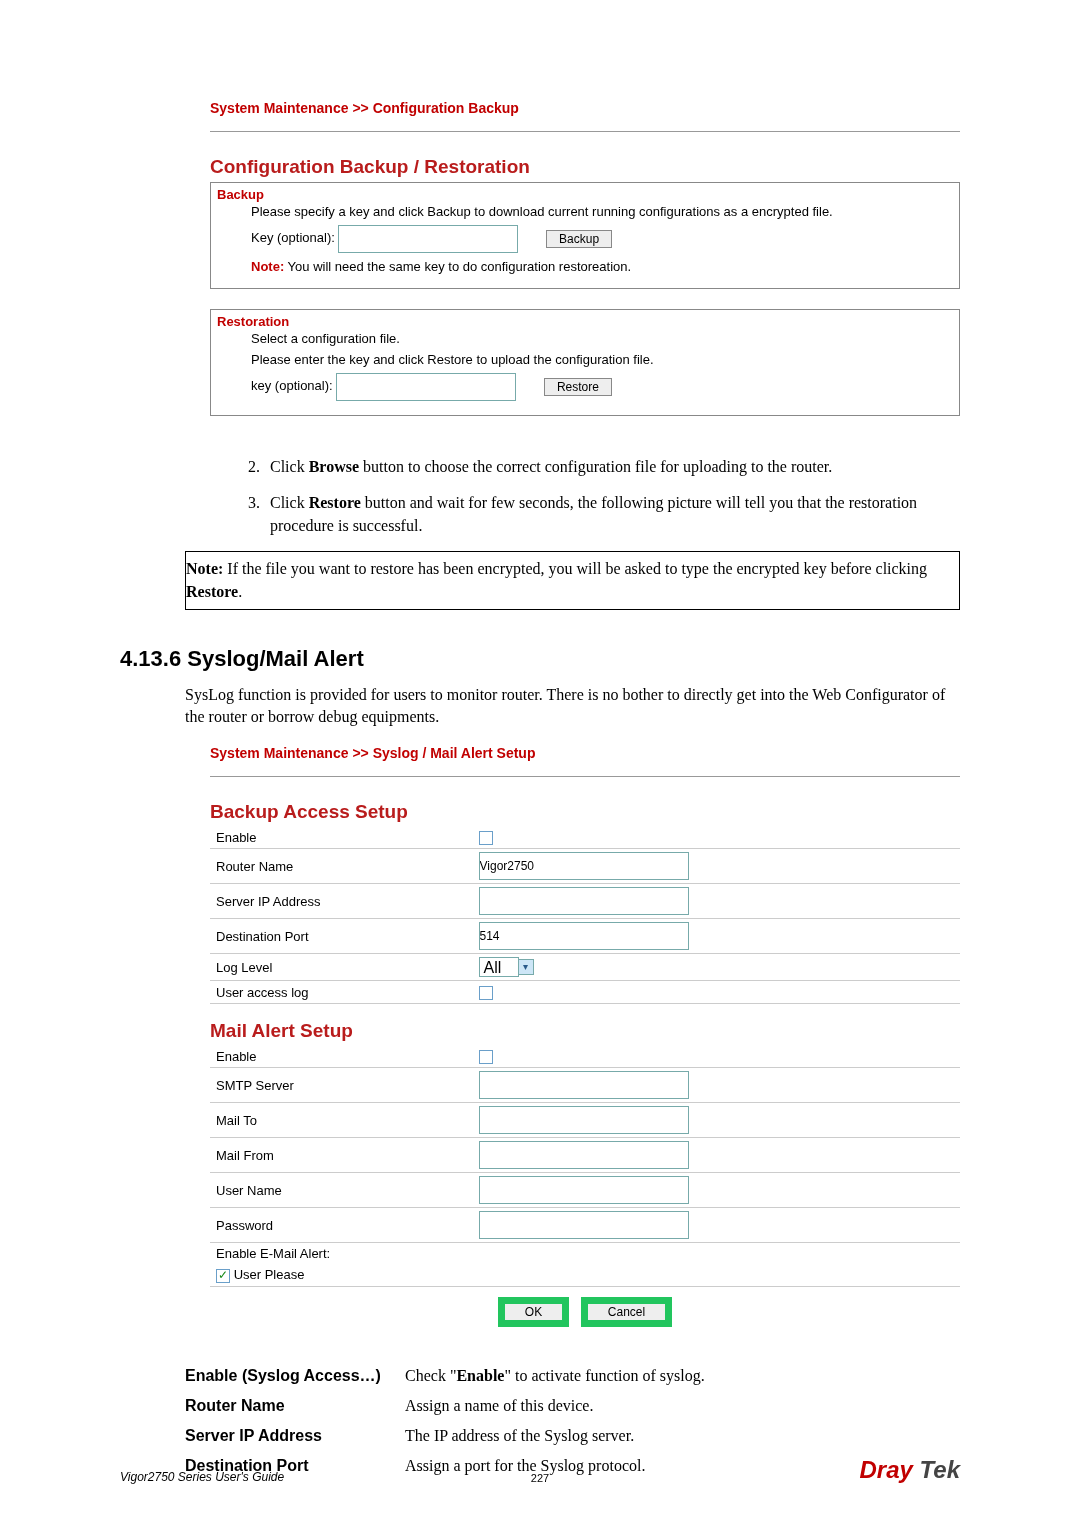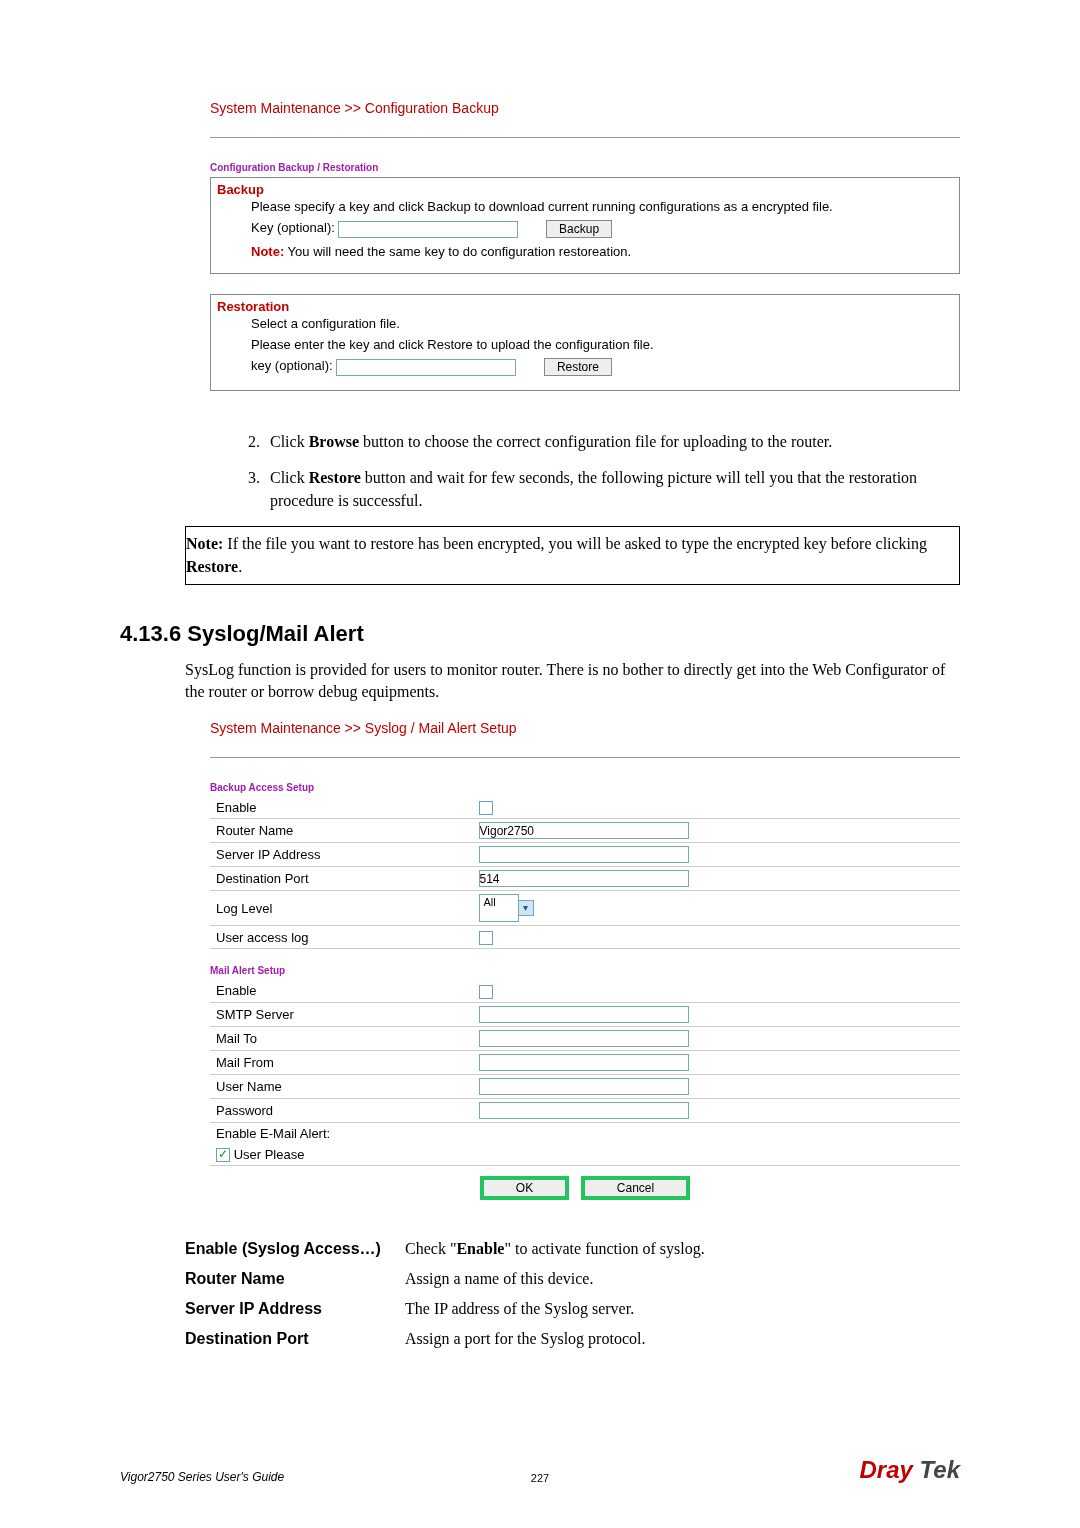--- a/index.html
+++ b/index.html
@@ -14,48 +14,48 @@
   .page-content { width: 100%; }
   .screenshot-block {
     margin-left: 90px;
     margin-bottom: 40px;
     font-family: Arial, Helvetica, sans-serif;
     font-size: 13px;
     color: #000;
   }
   .breadcrumb {
     color: #c10000;
-    font-weight: normal;
+    font-weight: bold;
     font-size: 14px;
-    padding-bottom: 20px;
+    padding-bottom: 14px;
   }
   .hr { border-top: 1px solid #999; margin-bottom: 24px; margin-top: 1px; }
   .section-heading {
-    color: #a21caf;
+    color: #b91c1c;
     font-weight: bold;
-    font-size: 10px;
+    font-size: 19px;
     margin-top: 8px;
     margin-bottom: 4px;
   }
   .panel-border {
     border: 1px solid #888;
     padding: 0;
     width: 100%;
   }
   .sub-heading {
     color: #c10000;
     font-weight: bold;
     font-size: 13px;
     padding: 4px 6px 0 6px;
   }
   .panel-inner { padding: 2px 40px 8px 40px; font-size: 13px; }
   .panel-inner .row { margin-bottom: 6px; }
   .ui-input {
     border: 1px solid #7aa;
-    height: 17px;
+    height: 28px;
     font-size: 12px;
     background: #fff;
     vertical-align: middle;
   }
   .ui-button {
     font-size: 12px;
     background: #eee;
     border: 1px solid #888;
     padding: 1px 12px;
     vertical-align: middle;
@@ -114,41 +114,41 @@
   .checkbox.checked::after {
     content: "✓";
     color: #188a18;
     font-size: 12px;
     position: absolute;
     top: -2px; left: 1px;
   }
   .select-fake {
     display: inline-block;
     border: 1px solid #7aa;
-    height: 28px;
-    font-size: 11px;
+    height: 20px;
+    font-size: 16px;
     background: #fff;
     padding: 1px 4px;
     vertical-align: middle;
     white-space: nowrap;
   }
   .select-arrow {
     display: inline-block;
     width: 16px; height: 16px;
     background: #cde6f7;
     border: 1px solid #7aa;
     text-align: center;
     font-size: 10px;
     line-height: 14px;
     color: #2a5a8a;
     vertical-align: middle;
     margin-left: -1px;
   }
   .btn-center { text-align: center; margin-top: 10px; }
-  .btn-center .ui-button { border: 4px solid #22c55e; padding: 1px 32px; margin: 0 4px; }
+  .btn-center .ui-button { border: 7px solid #22c55e; padding: 1px 20px; margin: 0 4px; }
   .def-table { margin-left: 65px; margin-top: 20px; font-size: 16px; }
   .def-row { display: flex; margin-bottom: 12px; }
   .def-term { width: 220px; font-weight: bold; font-family: Liberation Sans, sans-serif; }
   .def-desc { flex: 1; font-family: "Times New Roman", serif; }
   .footer {
     position: absolute;
     bottom: 44px;
     left: 120px;
     right: 120px;
     display: flex;

